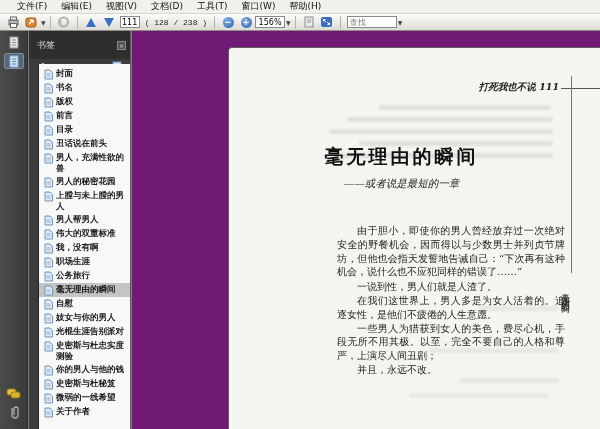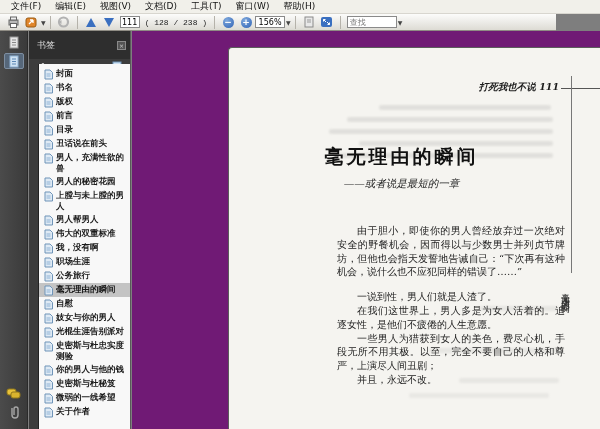--- a/index.html
+++ b/index.html
@@ -1,25 +1,25 @@
 <!DOCTYPE html>
 <html><head>
 <meta charset="utf-8">
 <style>
   * { margin:0; padding:0; box-sizing:border-box; }
   html,body { width:600px; height:429px; overflow:hidden; }
   body { font-family:"DejaVu Sans","Liberation Sans",sans-serif; position:relative; background:#7e7e7e; }
 
   
   .menubar { position:absolute; left:0; top:0; width:600px; height:14px; background:#f1f0ea;
-             border-bottom:1px solid #d8d6cf; display:flex; align-items:center; padding-left:4px; }
+             border-bottom:1px solid #d8d6cf; display:flex; align-items:center; padding-left:10px; }
   .menu-item { font-size:9px; color:#111; padding:0 7px; line-height:13px; }
 
   
-  .toolbar { position:absolute; left:0; top:14px; width:556px; height:17px;
+  .toolbar { position:absolute; left:0; top:14px; width:600px; height:17px;
              background:linear-gradient(#fcfcfb,#dddbd4); border-bottom:1px solid #8f8c84;
              display:flex; align-items:center; padding-left:4px; }
   .tbtn { width:16px; height:15px; display:flex; align-items:center; justify-content:center; margin:0 1px; }
   .tsep { width:1px; height:13px; background:#b5b2aa; margin:0 4px; }
   .caret { font-size:6px; color:#444; margin-left:1px; }
   .pageinput { width:20px; height:12px; font-size:8px; text-align:center; border:1px solid #8a8a8a;
                background:#fff; margin:0 2px; font-family:inherit; }
   .pagecount { font-size:8px; color:#222; margin:0 3px; white-space:nowrap;font-family:Liberation Mono, monospace; }
   .zoombox { width:30px; height:12px; border:1px solid #8a8a8a; background:#fff; font-size:8px;
              display:flex; align-items:center; justify-content:center; }
@@ -69,21 +69,21 @@
 
   .ghost { position:absolute; height:5px; background:#9a9a98; opacity:.22; filter:blur(1px); border-radius:2px; }
 
   .chtitle { position:absolute; top:96px; left:0; width:345px; text-align:center;
              font-size:19px; font-weight:bold; letter-spacing:3px; color:#111; }
   .chsub   { position:absolute; top:129px; left:0; width:345px; text-align:center;
              font-size:10.5px; font-style:italic; color:#222; }
 
   .bodytext { position:absolute; top:176px; left:108px; width:228px; color:#1d1d1d; }
   .para { font-size:10px; line-height:13.8px; text-align:justify; text-indent:2em; }
-  .para:nth-of-type(2) { margin-top:11px; }
+  .para:nth-of-type(2) { margin-top:1px; }
 
   .marginrule { position:absolute; left:342px; top:28px; width:1px; height:197px; background:#777; }
   .marginlabel { position:absolute; left:331px; top:238px; writing-mode:vertical-rl;
                  font-size:8.5px; letter-spacing:2px; color:#2a2a2a; }
 
   svg { display:block; }
 </style>
 </head>
 <body>
 

